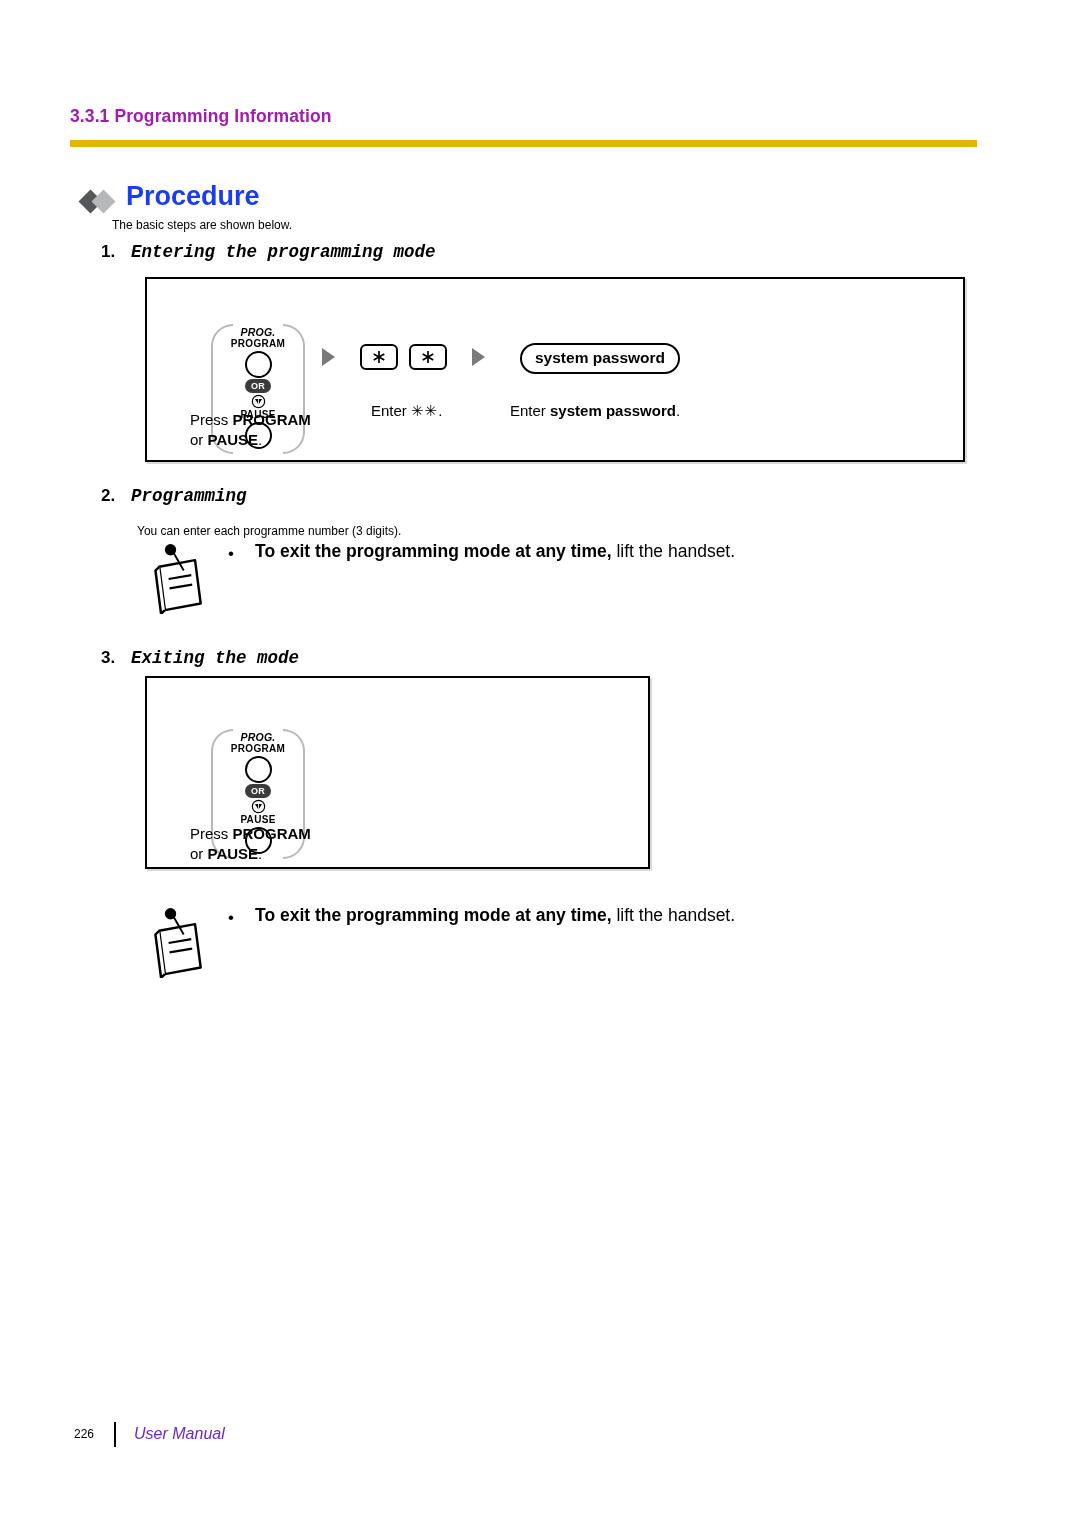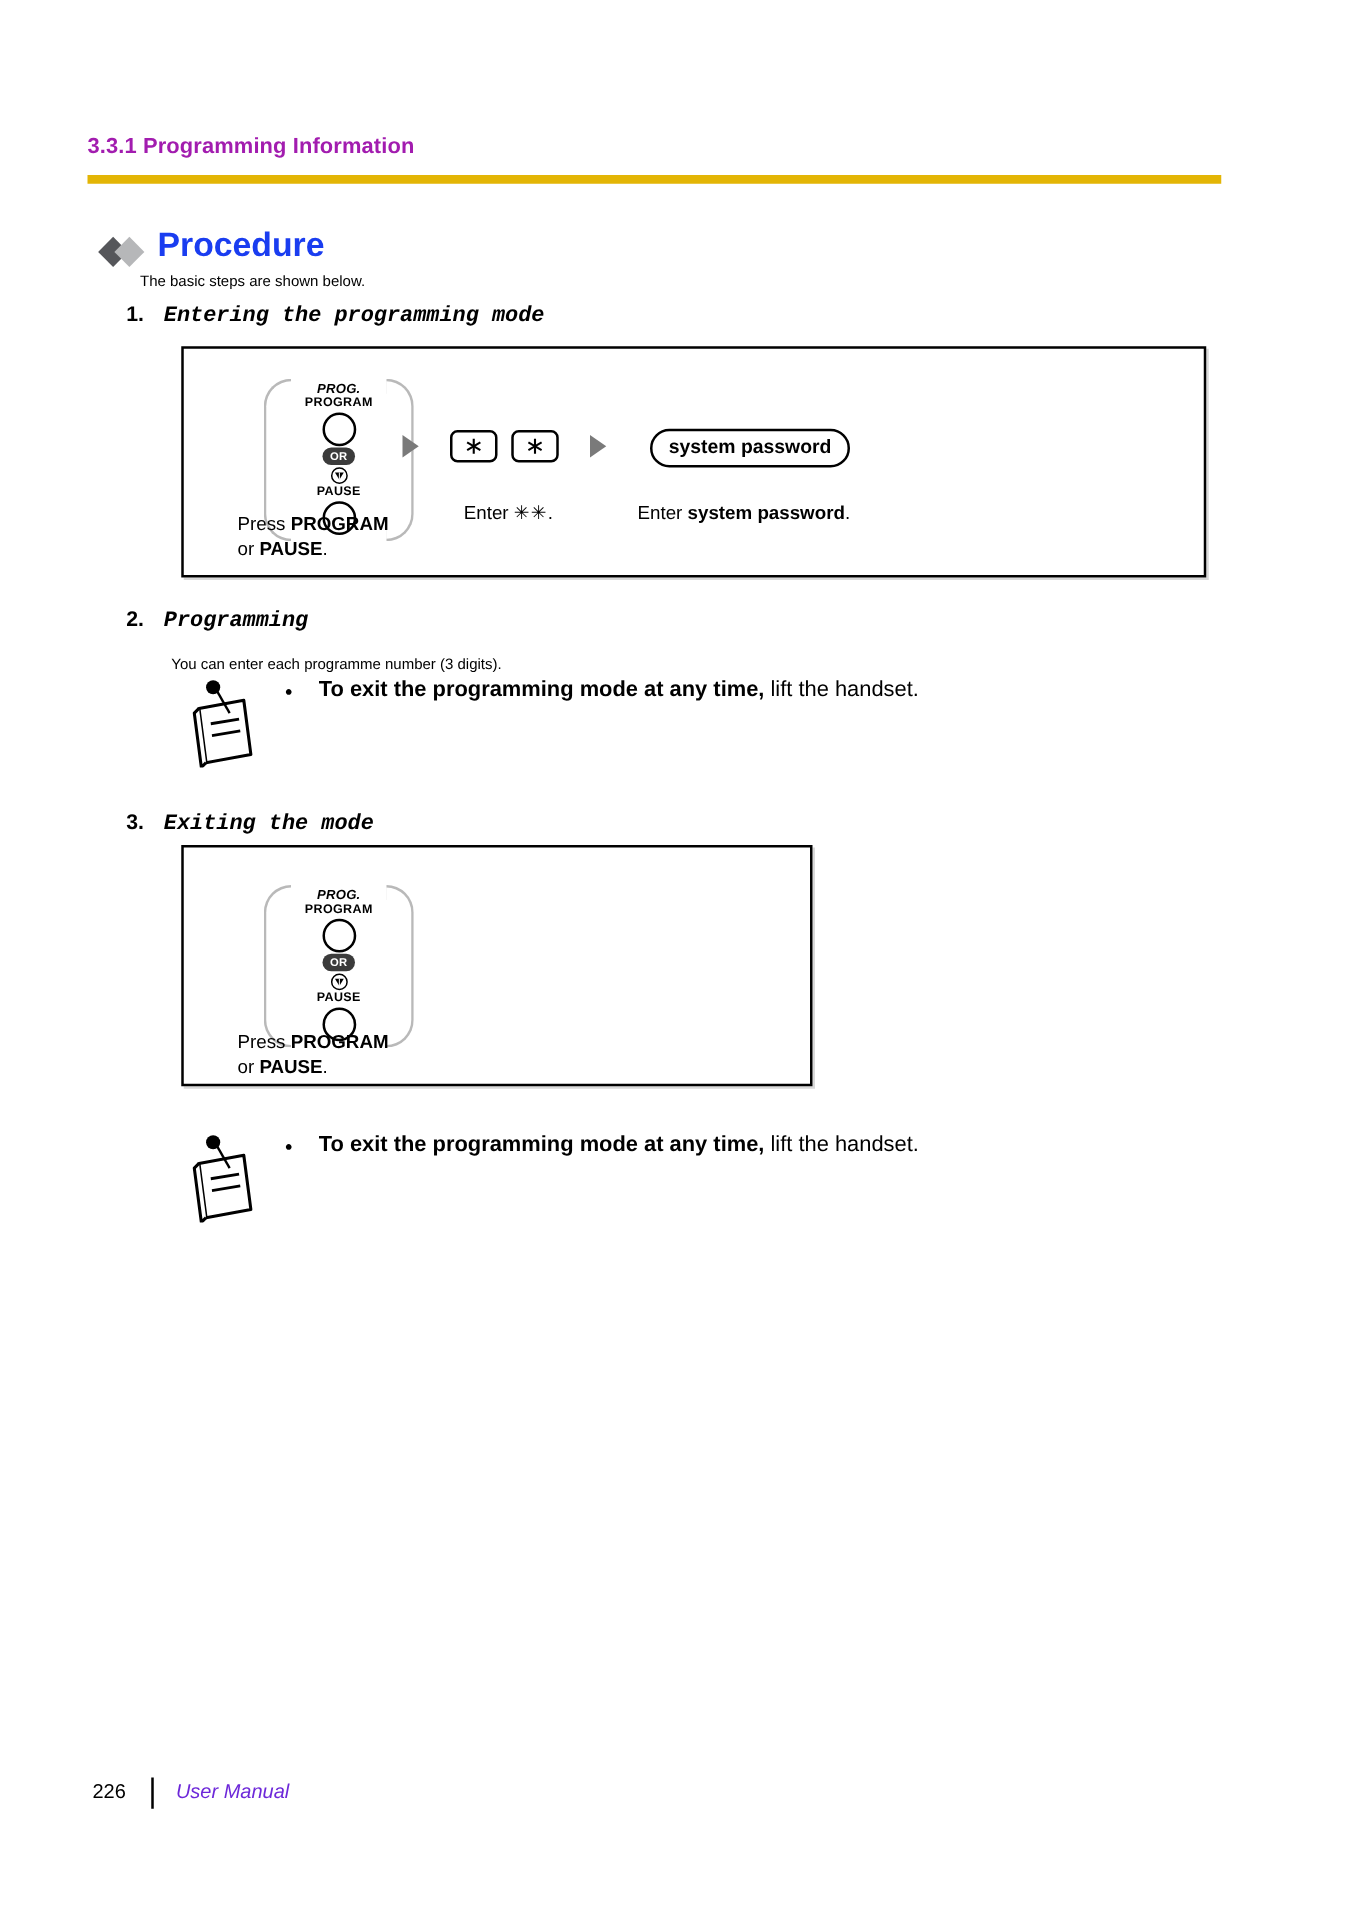--- a/index.html
+++ b/index.html
@@ -95,21 +95,21 @@
     box-shadow: 2px 2px 0 #d9d9d9;
     box-sizing: border-box;
   }
 
   
   .key-cluster {
     position: absolute;
     width: 105px;
     text-align: center;
   }
-  .cluster-inner { position: relative; width: 120px; }
+  .cluster-inner { position: relative; width: 94px; margin-top: 21px; }
   .brace {
     position: absolute;
     top: 0;
     width: 22px;
     height: 100%;
     border: 2px solid #b9b9b9;
     box-sizing: border-box;
   }
   .brace.left {
     left: 0;
@@ -230,21 +230,21 @@
   
   .footer {
     position: absolute;
     left: 74px;
     top: 1421px;
     display: flex;
     align-items: center;
     height: 26px;
   }
   .footer-page {
-    font-size: 16px;
+    font-size: 12px;
     color: #000;
   }
   .footer-divider {
     width: 2px;
     height: 25px;
     background: #000;
     margin: 0 18px 0 20px;
   }
   .footer-label {
     font-size: 16px;

